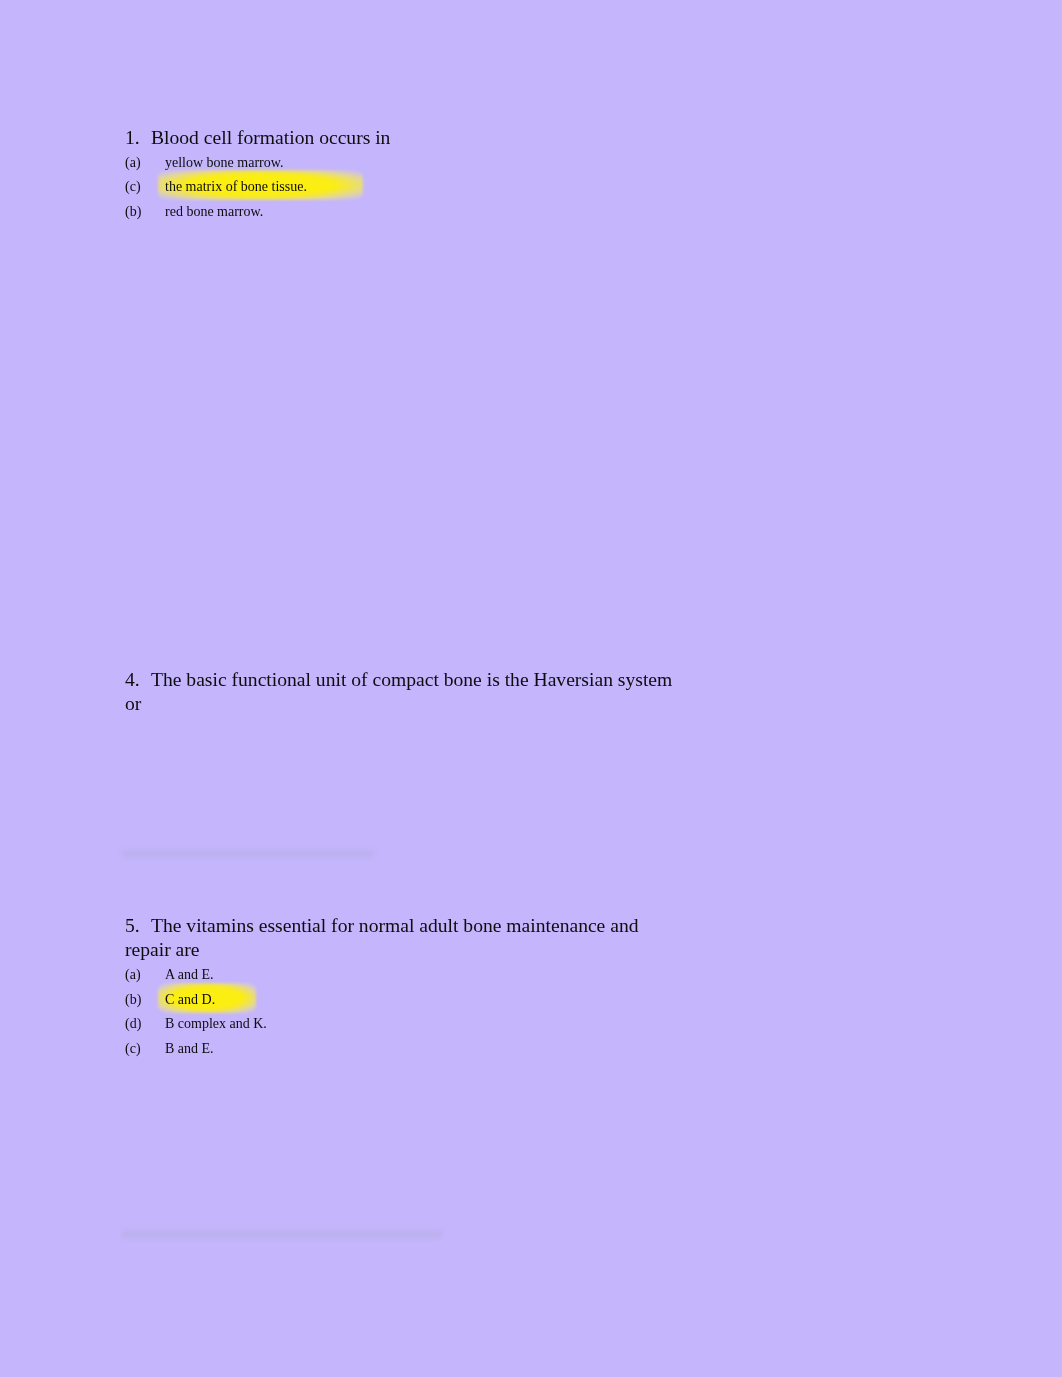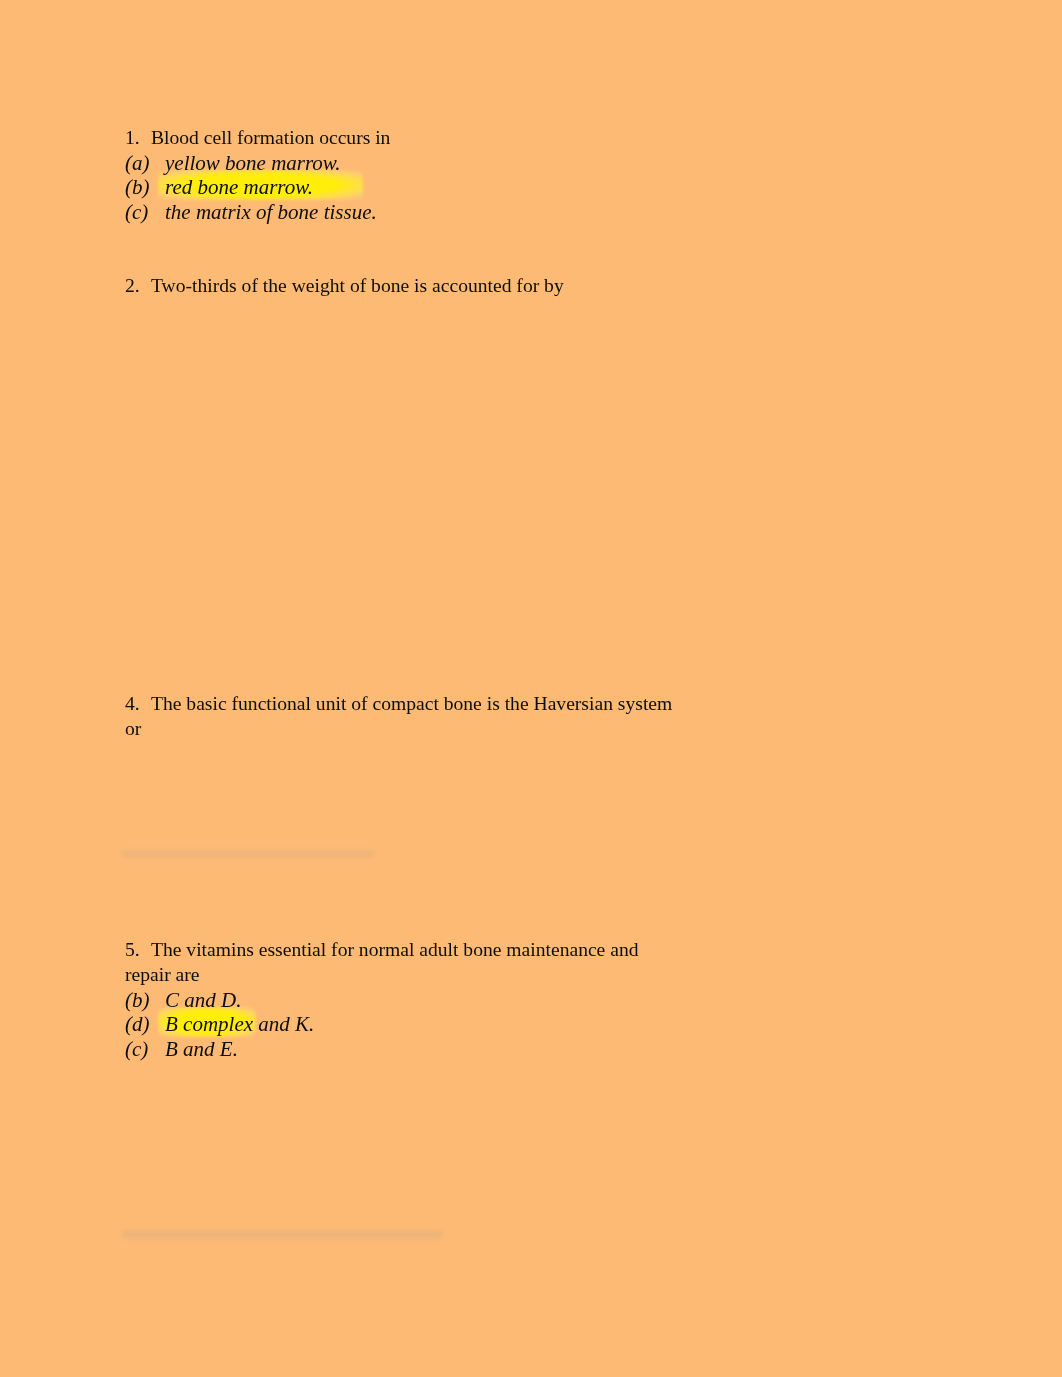--- a/index.html
+++ b/index.html
@@ -17,21 +17,21 @@
     color: #0d0d0d;
     -webkit-font-smoothing: antialiased;
   }
 
   .page {
     position: absolute;
     left: 0;
     top: 0;
     width: 1062px;
     height: 1377px;
-    background: #fdba74;
+    background: #c4b5fd;
   }
 
   
   .content {
     position: absolute;
     left: 125px;
     top: 126px;
     width: 548px;
   }
 
@@ -47,26 +47,25 @@
     z-index: 2;
     text-indent: 0;
   }
   .stem .num {
     display: inline-block;
     width: 26px;
   }
 
   
   .opt {
-    font-size: 21px;
+    font-size: 14px;
     line-height: 24.6px;
     position: relative;
     z-index: 2;
     white-space: nowrap;
-    font-style: italic;
   }
   .opt .marker {
     display: inline-block;
     width: 40px;
   }
 
   
   .gap-sm { height: 24.6px; }
   .gap-lg { height: 123px; }
   .gap-md { height: 74px; }
@@ -109,50 +108,48 @@
   <div class="smudge" style="left:122px; top:1228px; width:320px; height:13px;"></div>
 
   <div class="content">
 
     <div class="q-block">
       <div class="hl" style="left:33px; top:44px; width:205px; height:30px;"></div>
 
       <div class="stem"><span class="num">1.</span><span>Blood cell formation occurs in</span></div>
 
       <div class="opt"><span class="marker">(a)</span><span>yellow bone marrow.</span></div>
+      <div class="opt"><span class="marker">(c)</span><span>the matrix of bone tissue.</span></div>
       <div class="opt"><span class="marker">(b)</span><span>red bone marrow.</span></div>
-      <div class="opt"><span class="marker">(c)</span><span>the matrix of bone tissue.</span></div>
     </div>
 
     <div class="gap-sm"></div>
     <div class="gap-sm"></div>
 
-    <div class="q-block">
-      <div class="stem"><span class="num">2.</span><span>Two-thirds of the weight of bone is accounted for by</span></div>
-    </div>
 
     <div class="gap-lg"></div>
     <div class="gap-md"></div>
 
 
     <div class="gap-lg"></div>
     <div class="gap-md"></div>
 
     <div class="q-block">
       <div class="stem"><span class="num">4.</span><span>The basic functional unit of compact bone is the Haversian system or</span></div>
     </div>
 
     <div class="gap-lg"></div>
     <div class="gap-md"></div>
 
     <div class="q-block">
       <div class="hl" style="left:33px; top:69px; width:98px; height:30px;"></div>
 
       <div class="stem"><span class="num">5.</span><span>The vitamins essential for normal adult bone maintenance and repair are</span></div>
 
+      <div class="opt"><span class="marker">(a)</span><span>A and E.</span></div>
       <div class="opt"><span class="marker">(b)</span><span>C and D.</span></div>
       <div class="opt"><span class="marker">(d)</span><span>B complex and K.</span></div>
       <div class="opt"><span class="marker">(c)</span><span>B and E.</span></div>
     </div>
 
     <div class="gap-sm"></div>
 
 
     <div class="gap-lg"></div>
     <div class="gap-md"></div>

